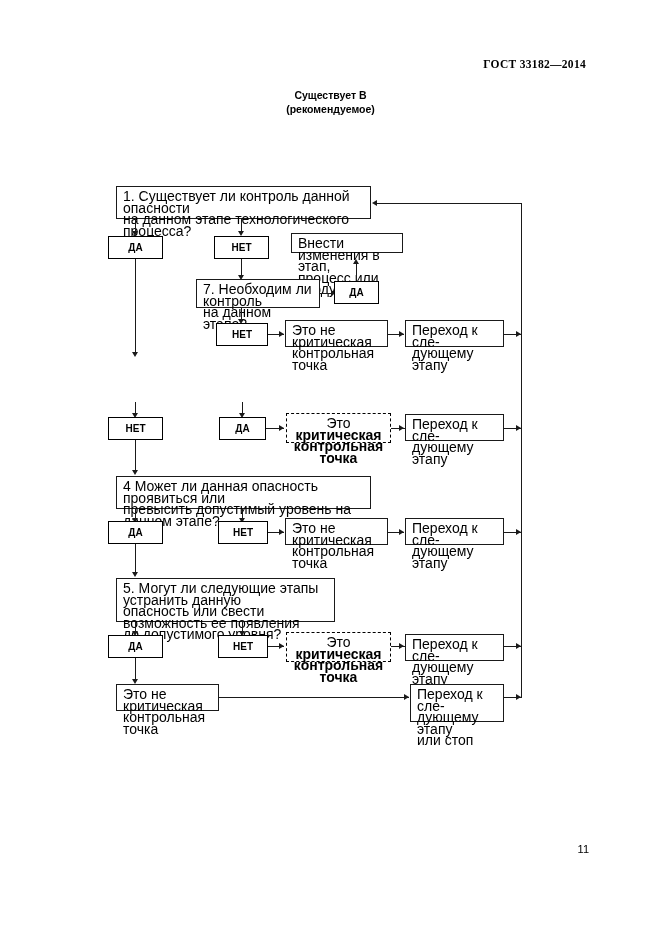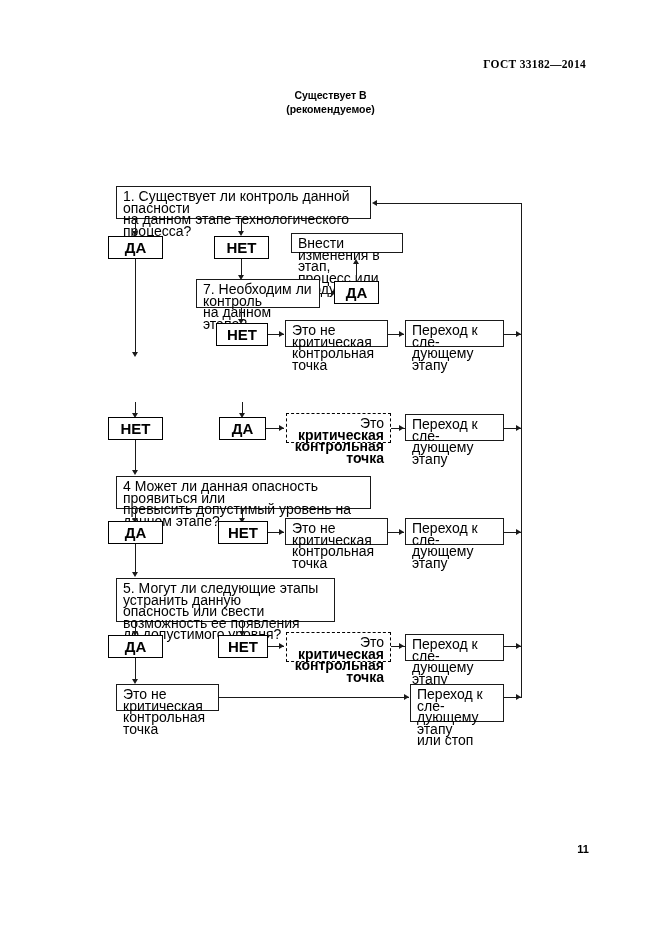--- a/index.html
+++ b/index.html
@@ -46,21 +46,21 @@
     width: 661px;
     text-align: center;
     font-size: 11px;
     font-weight: bold;
   }
   .page-num {
     position: absolute;
     top: 843px;
     right: 72px;
     font-size: 11px;
-    font-weight: bold;
+    font-weight: normal;
   }
 
   
   .fc { position: absolute; left: 0; top: 0; width: 661px; height: 935px; }
 
   .box {
     position: absolute;
     box-sizing: border-box;
     border: 1px solid #1a1a1a;
     background: #ffffff;
@@ -68,27 +68,27 @@
     line-height: 11.5px;
     padding: 4px 6px 3px 6px;
     text-align: left;
     white-space: pre-line;
   }
   .box.thick { border: 1.8px solid #000; }
   .box.dashed { border: 1.4px dashed #000; }
   .box.center {
     text-align: left;
     font-weight: bold;
-    font-size: 15px;
+    font-size: 10px;
     padding: 0;
     display: flex;
     align-items: center;
     justify-content: center;
   }
-  .box.ccp { text-align: right; }
+  .box.ccp { text-align: center; }
   .box.ccp b { font-weight: bold; }
 
   .ln {
     position: absolute;
     background: #1a1a1a;
   }
   .ln.h { height: 1px; }
   .ln.v { width: 1px; }
 
   .arrow {

